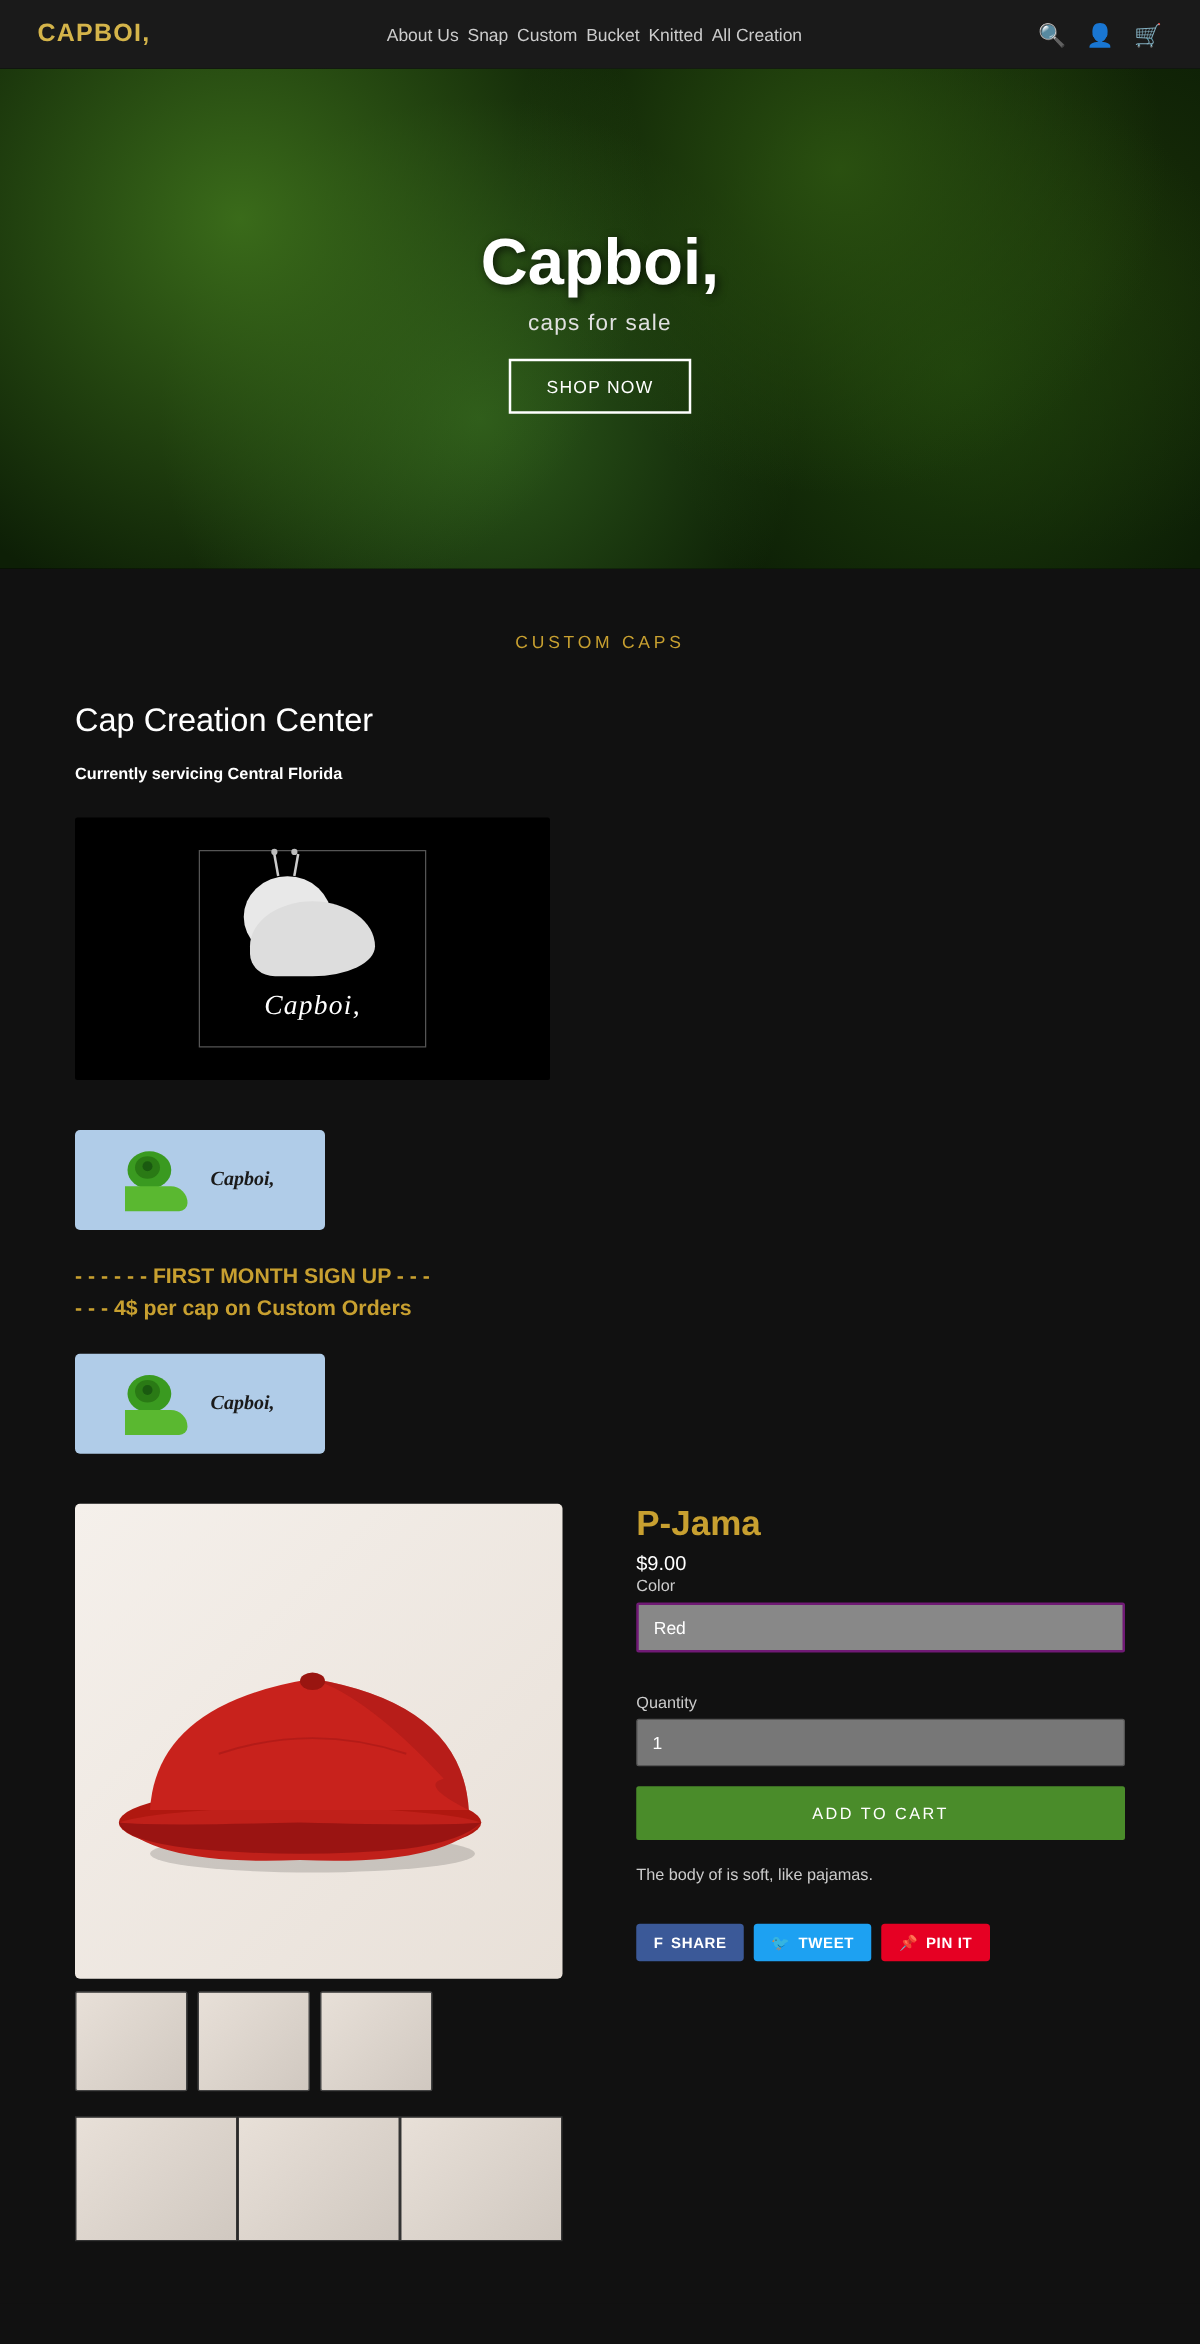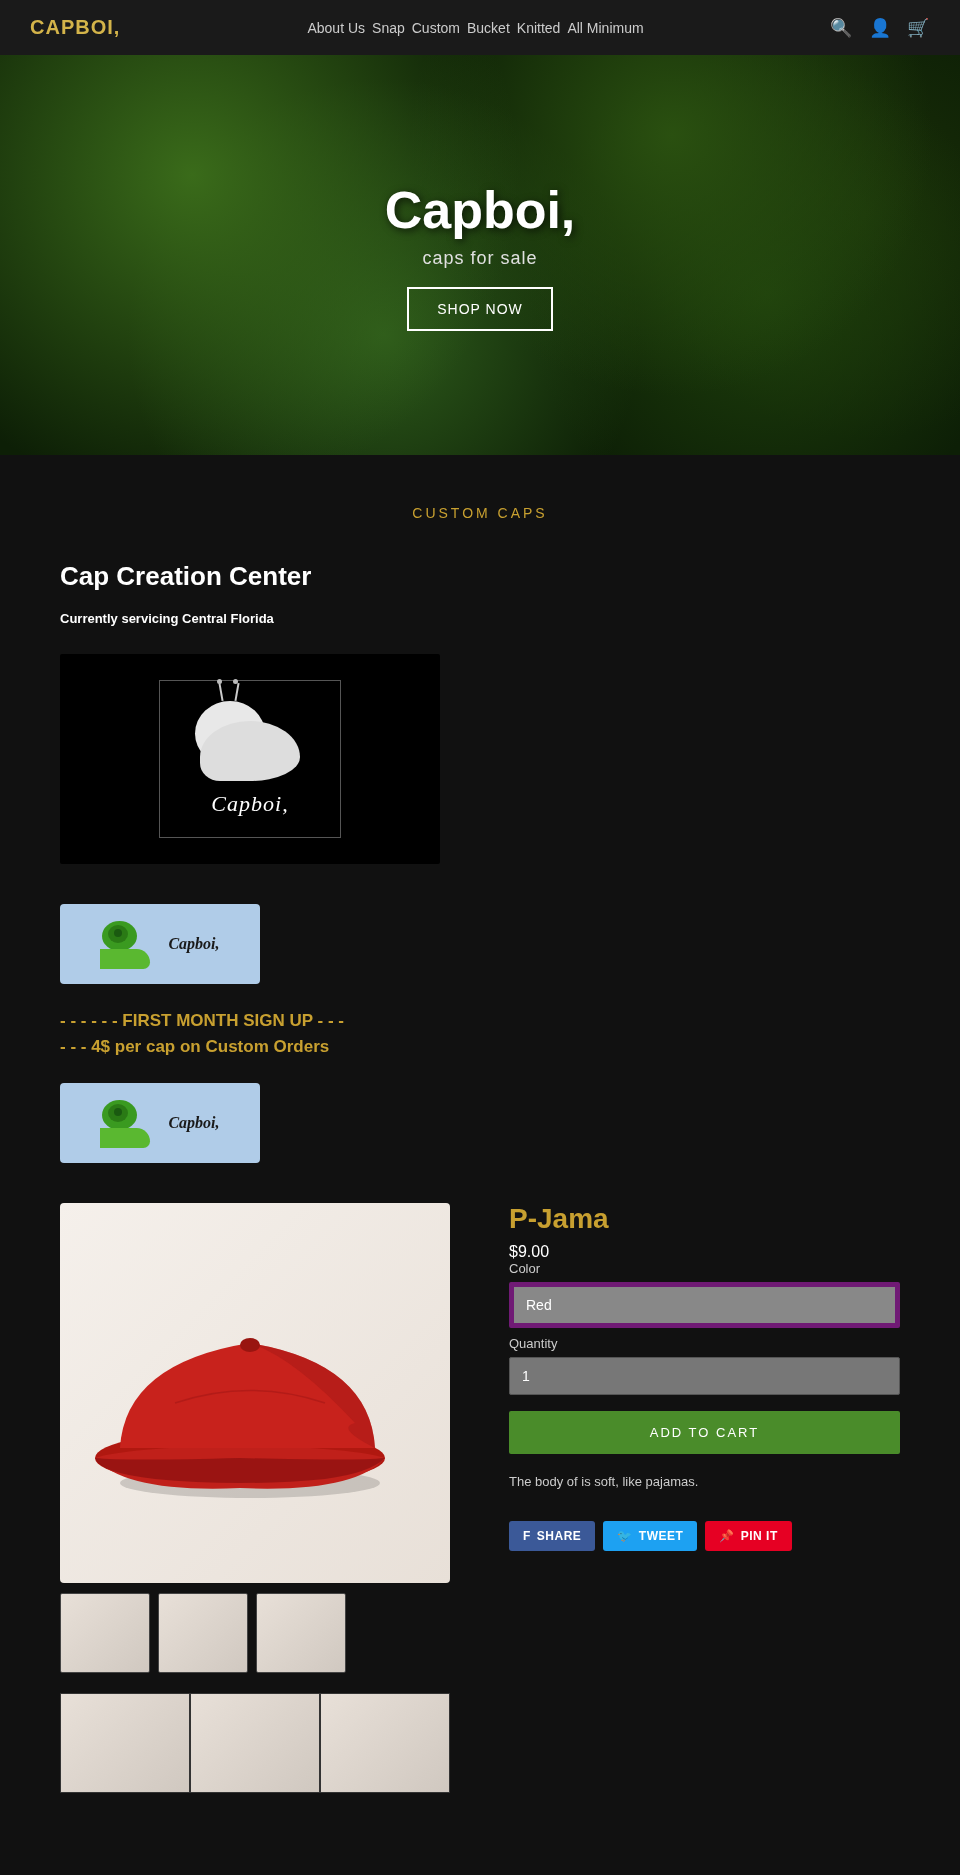--- a/index.html
+++ b/index.html
@@ -108,21 +108,21 @@
       color: #c8a030;
       font-size: 14px;
       letter-spacing: 3px;
       text-transform: uppercase;
       margin-bottom: 40px;
     }
 
     
     .cap-creation h2 {
       font-size: 26px;
-      font-weight: bold;
+      font-weight: normal;
       color: #fff;
       margin-bottom: 16px;
     }
     .cap-creation p {
       font-size: 13px;
       color: #ccc;
       line-height: 1.7;
       margin-bottom: 16px;
       max-width: 360px;
     }
@@ -340,24 +340,24 @@
     }
     .product-label {
       font-size: 13px;
       color: #ccc;
       margin-bottom: 6px;
     }
     .product-select {
       width: 100%;
       padding: 10px 12px;
       background: #888;
-      border: 5px solid #701a75;
+      border: 2px solid #701a75;
       color: #fff;
       font-size: 14px;
-      margin-bottom: 8px;
+      margin-bottom: 32px;
       cursor: pointer;
       appearance: none;
       border-radius: 2px;
     }
     .product-input {
       width: 100%;
       padding: 10px 12px;
       background: #777;
       border: 1px solid #555;
       color: #fff;
@@ -422,21 +422,21 @@
 <body>
 
 <header>
   <a class="header-logo">CAPBOI,</a>
   <nav class="header-nav">
     <a>About Us</a>
     <a>Snap</a>
     <a>Custom</a>
     <a>Bucket</a>
     <a>Knitted</a>
-    <a>All Minimum</a>
+    <a>All Creation</a>
   </nav>
   <div class="header-icons">
     <span>🔍</span>
     <span>👤</span>
     <span>🛒</span>
   </div>
 </header>
 
 <section class="hero">
   <div class="hero-bg-texture"></div>

